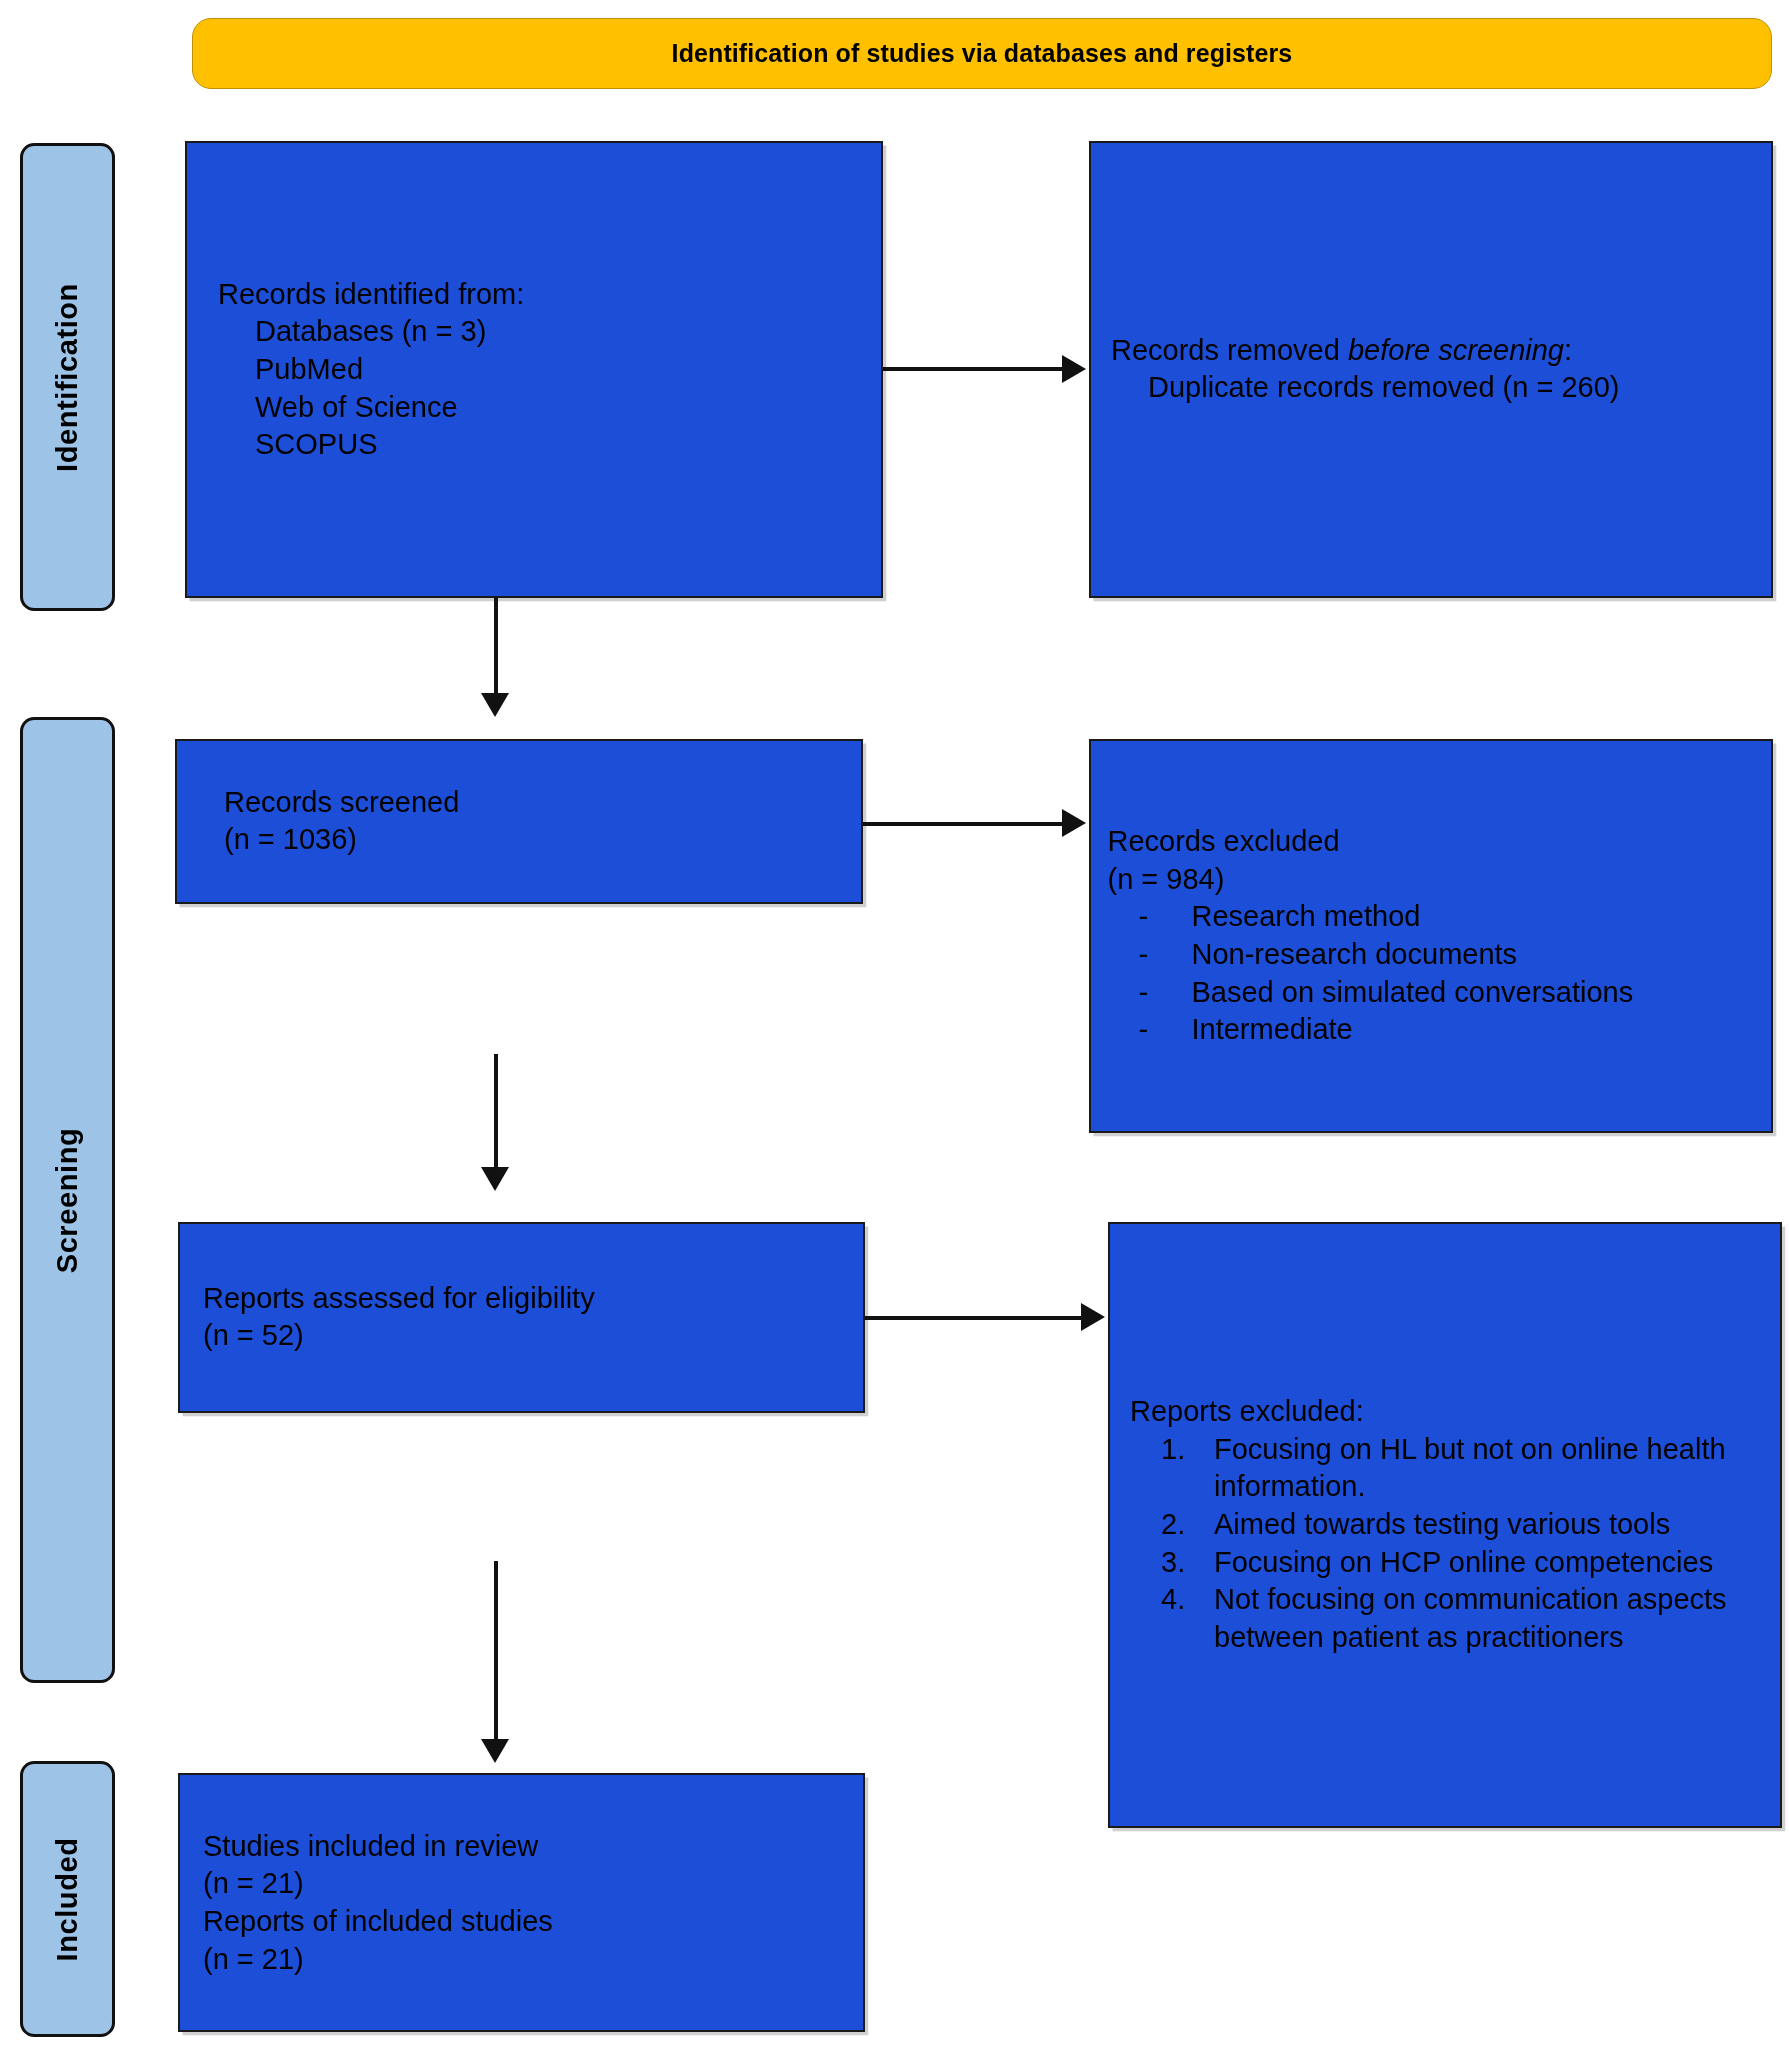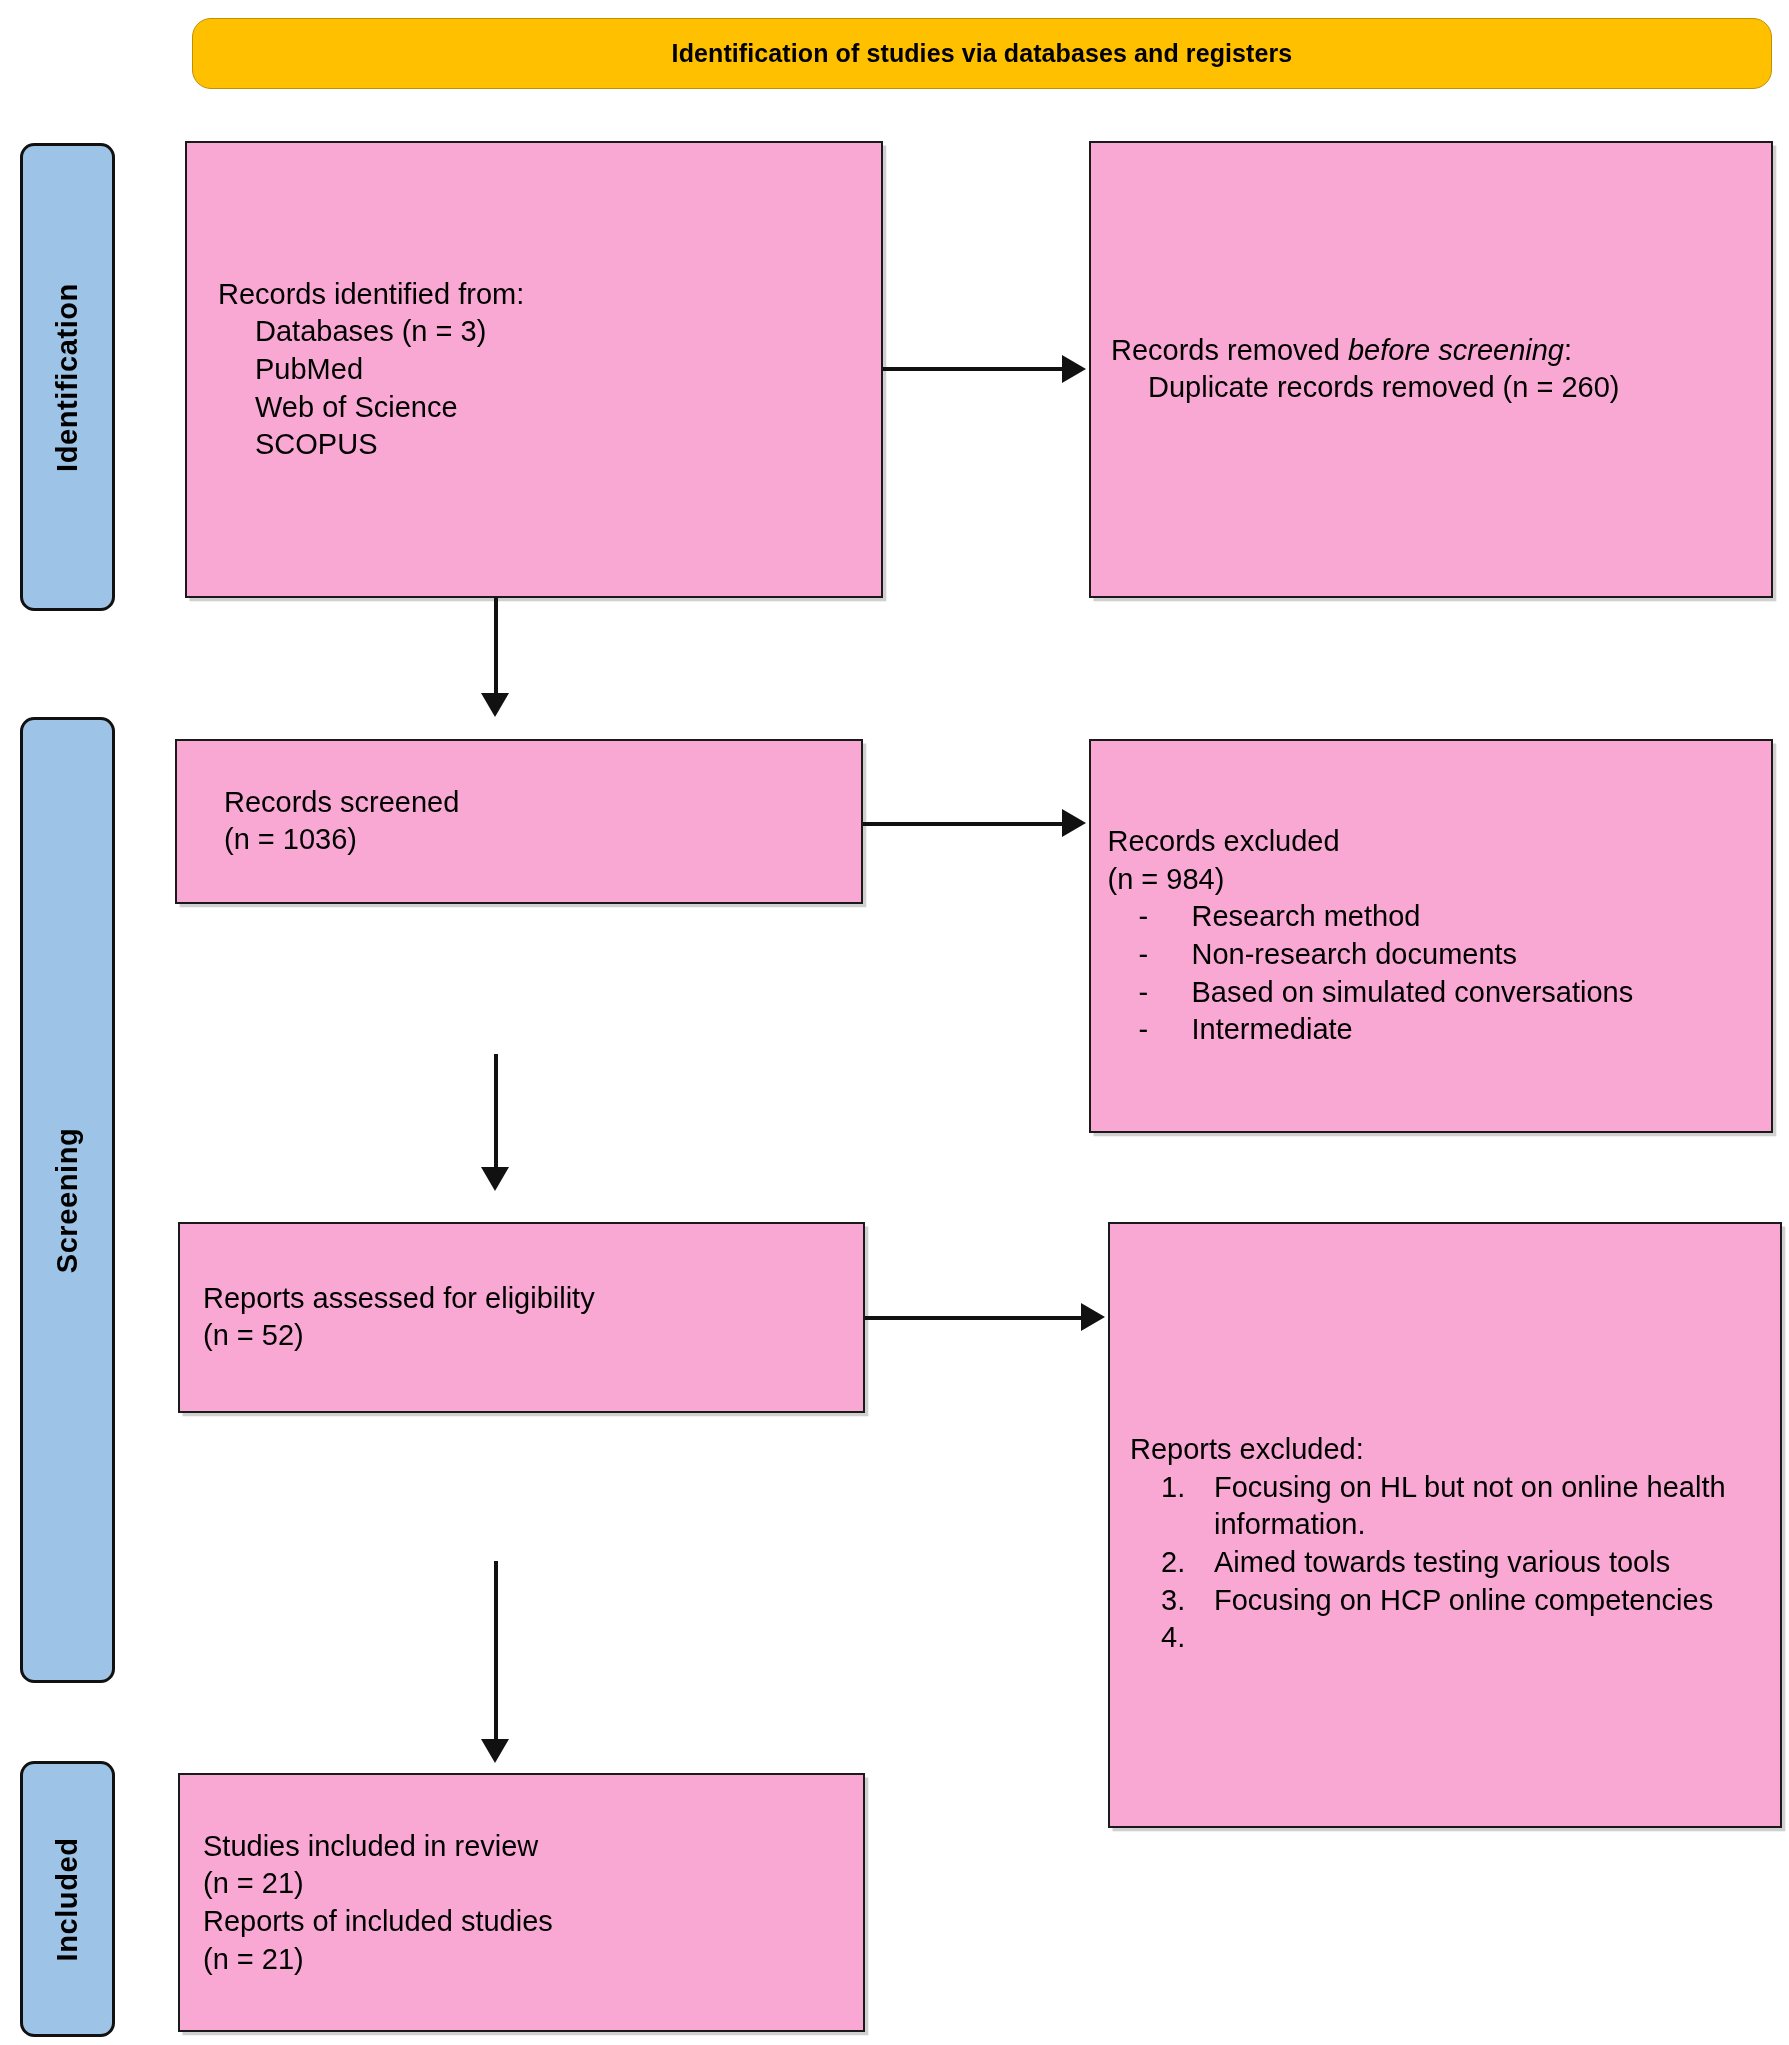--- a/index.html
+++ b/index.html
@@ -51,21 +51,21 @@
     transform: rotate(-90deg);
     white-space: nowrap;
     font-weight: bold;
     font-size: 29px;
     letter-spacing: 0.6px;
   }
 
   
   .flow-box {
     position: absolute;
-    background: #f9a8d4;
+    background: #1d4ed8;
     border: 2.8px solid #1a1a1a;
     box-sizing: border-box;
     box-shadow: 3.9px 3.9px 0 -0.6px rgba(170,170,170,0.55);
     padding: 0;
     overflow: hidden;
   }
   .flow-box .box-inner {
     position: absolute;
     left: 31px;
     right: 15.4px;
@@ -222,20 +222,21 @@
         <li>
           <span class="marker">2.</span>
           <span>Aimed towards testing various tools</span>
         </li>
         <li>
           <span class="marker">3.</span>
           <span>Focusing on HCP online competencies</span>
         </li>
         <li>
           <span class="marker">4.</span>
+          <span>Not focusing on communication aspects between patient as practitioners</span>
         </li>
       </ol>
     </div>
   </div>
 
   <div class="conn">
     <div class="conn-line-h" style="left:865px; top:1316px; width:219px;"></div>
     <div class="arrow-right" style="left:1081px; top:1303px;"></div>
   </div>
 

